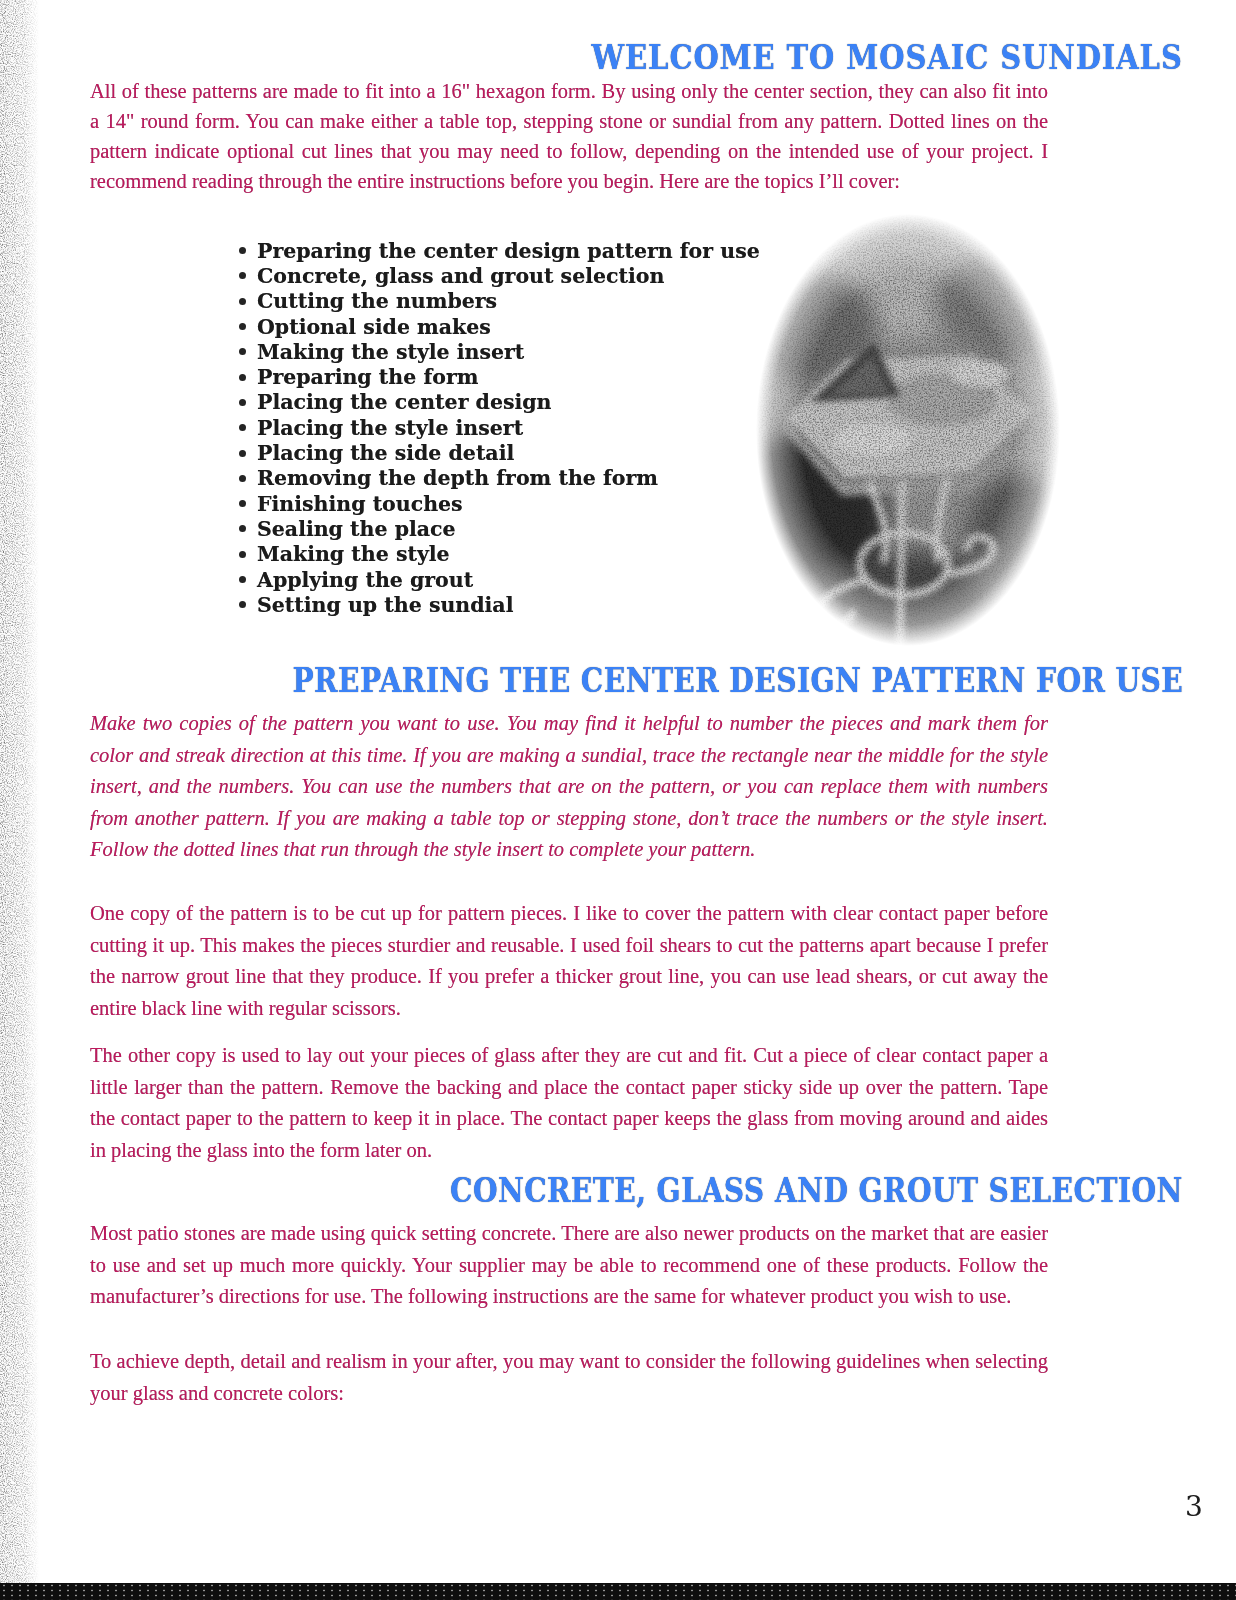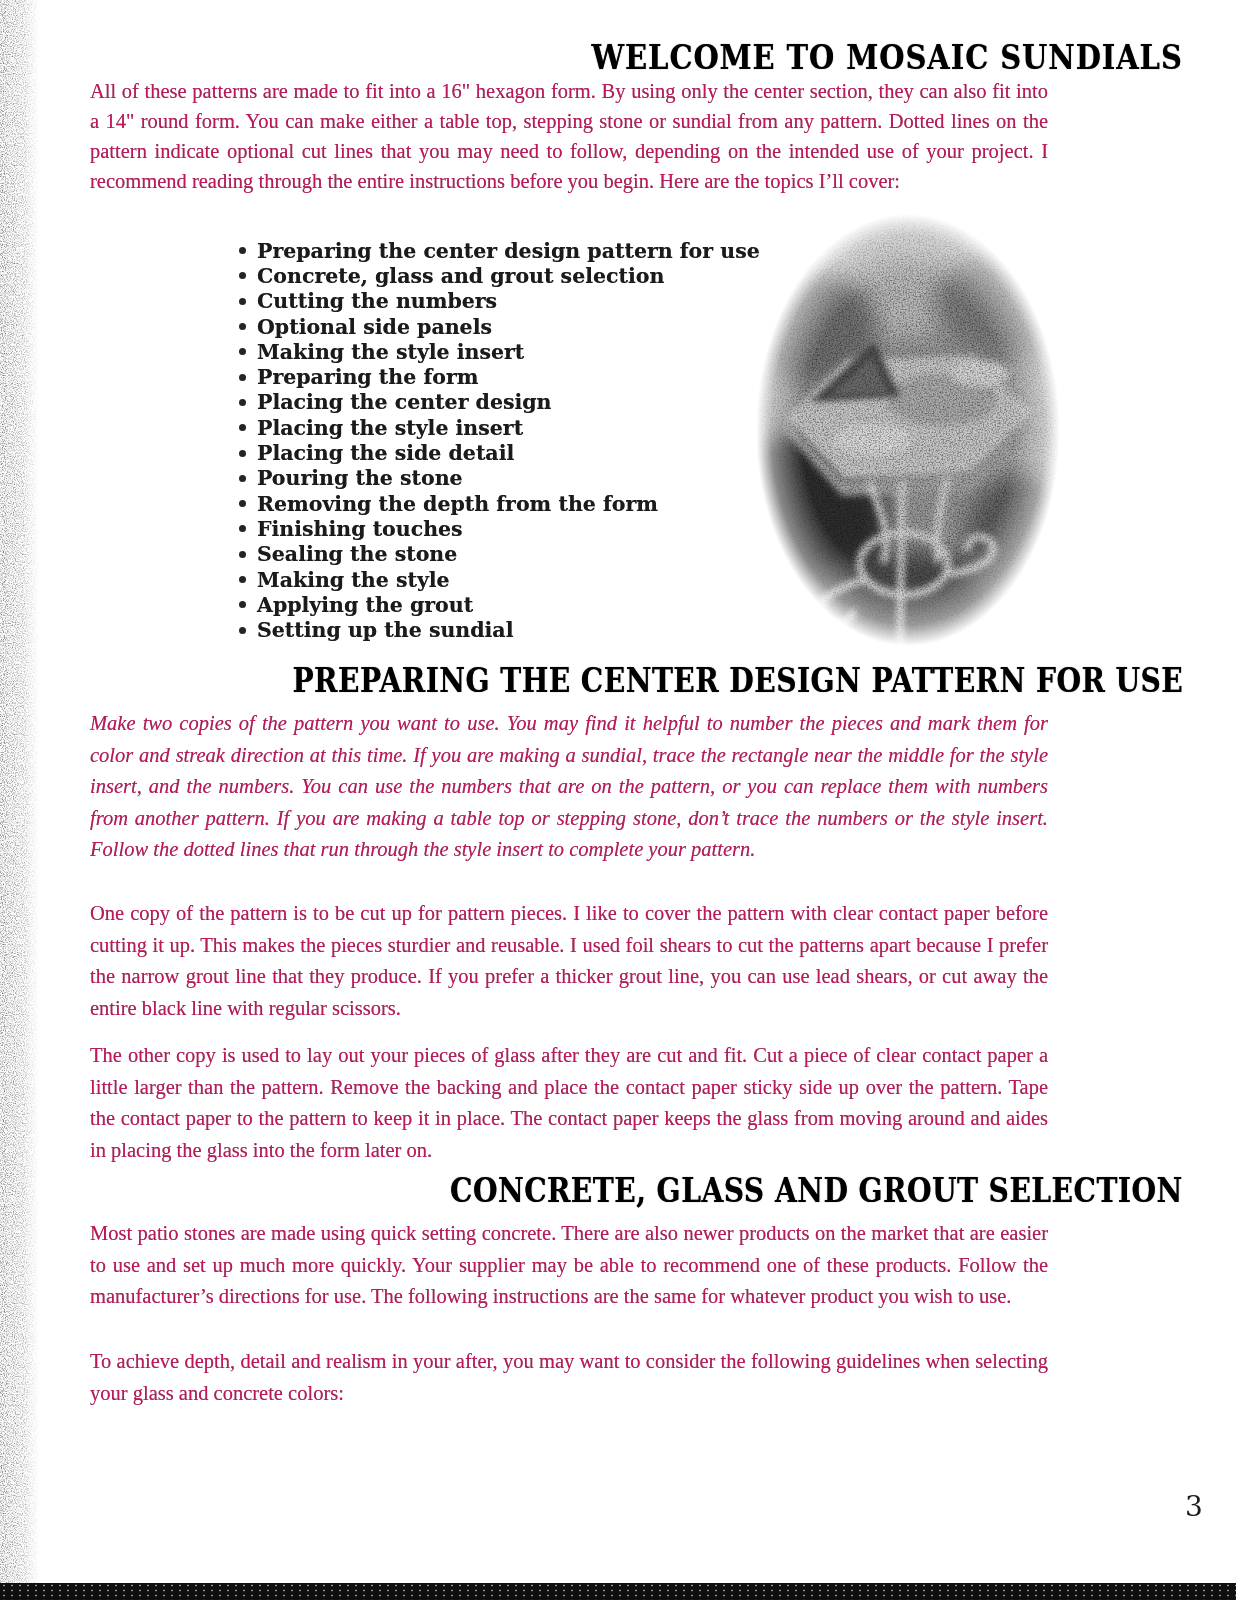--- a/index.html
+++ b/index.html
@@ -6,21 +6,21 @@
   html, body { background:#d9d9d9; }
   .page {
     position:relative; width:1236px; height:1600px; margin:0 auto;
     background:#ffffff; overflow:hidden;
     font-family:"Liberation Serif", serif; color:#222222;
   }
   .abs { position:absolute; }
 
   
   .headline {
-    font-family:"DejaVu Serif", serif; font-weight:bold; color:#000000;
+    font-family:"DejaVu Serif", serif; font-weight:bold; color:#3b82f6;
     white-space:nowrap; text-align:right;
     text-shadow:0 0 1px rgba(20,20,20,.75);
   }
   .headline .squeeze { display:inline-block; transform-origin:100% 50%; }
   .title { top:38px; right:53px; font-size:33px; letter-spacing:1px; }
   .title .squeeze { transform:scaleX(.88); }
   .sec-head { right:53px; font-size:34px; letter-spacing:.5px; }
   .sec-head .squeeze { transform:scaleX(.83); }
   .sec-head.s1 { top:660px; }
   .sec-head.s2 { top:1170px; }
@@ -93,21 +93,21 @@
     <li>
         <span class="dot"></span>
         <span>Concrete, glass and grout selection</span>
       </li>
     <li>
         <span class="dot"></span>
         <span>Cutting the numbers</span>
       </li>
     <li>
         <span class="dot"></span>
-        <span>Optional side panels</span>
+        <span>Optional side makes</span>
       </li>
     <li>
         <span class="dot"></span>
         <span>Making the style insert</span>
       </li>
     <li>
         <span class="dot"></span>
         <span>Preparing the form</span>
       </li>
     <li>
@@ -117,33 +117,29 @@
     <li>
         <span class="dot"></span>
         <span>Placing the style insert</span>
       </li>
     <li>
         <span class="dot"></span>
         <span>Placing the side detail</span>
       </li>
     <li>
         <span class="dot"></span>
-        <span>Pouring the stone</span>
-      </li>
-    <li>
-        <span class="dot"></span>
         <span>Removing the depth from the form</span>
       </li>
     <li>
         <span class="dot"></span>
         <span>Finishing touches</span>
       </li>
     <li>
         <span class="dot"></span>
-        <span>Sealing the stone</span>
+        <span>Sealing the place</span>
       </li>
     <li>
         <span class="dot"></span>
         <span>Making the style</span>
       </li>
     <li>
         <span class="dot"></span>
         <span>Applying the grout</span>
       </li>
     <li>

